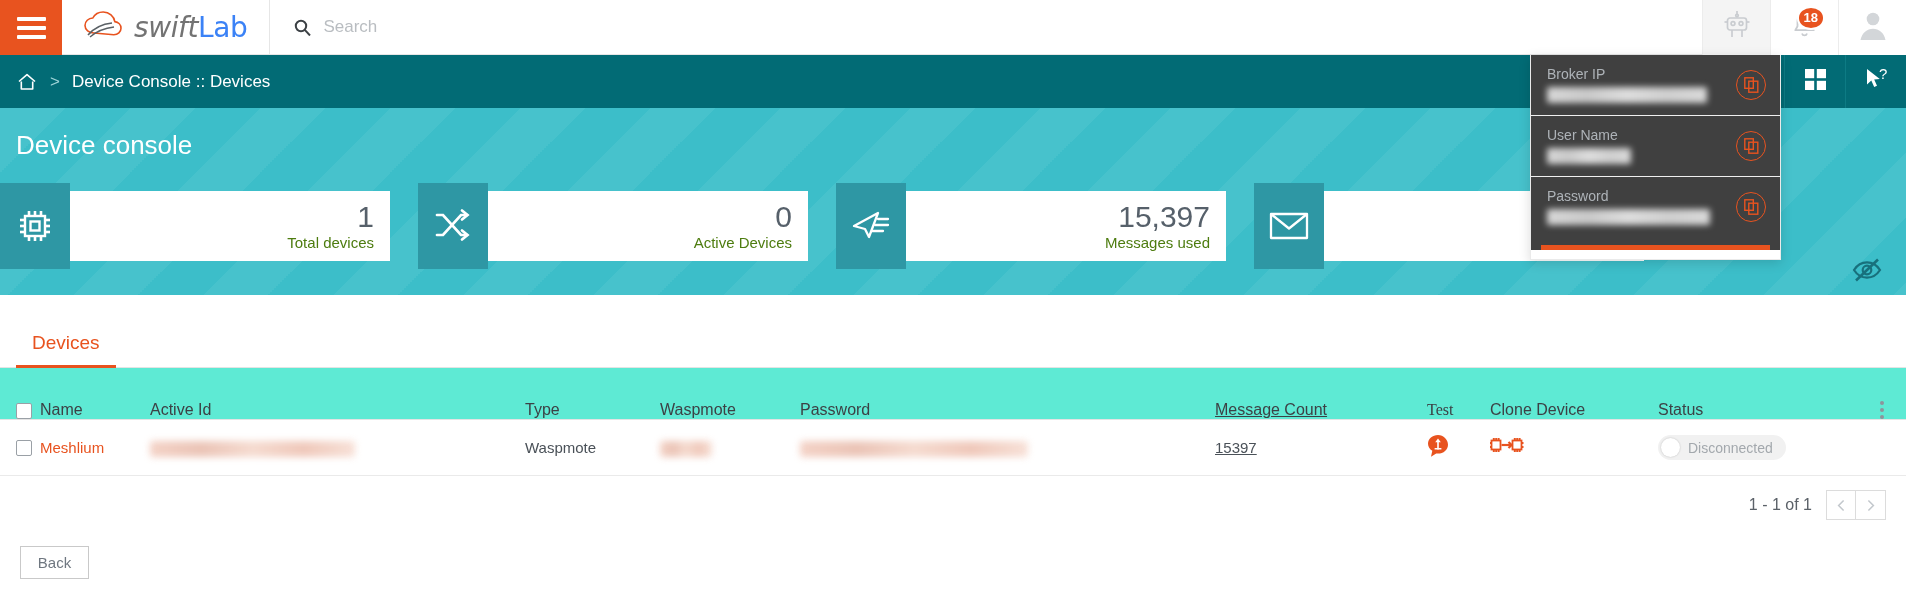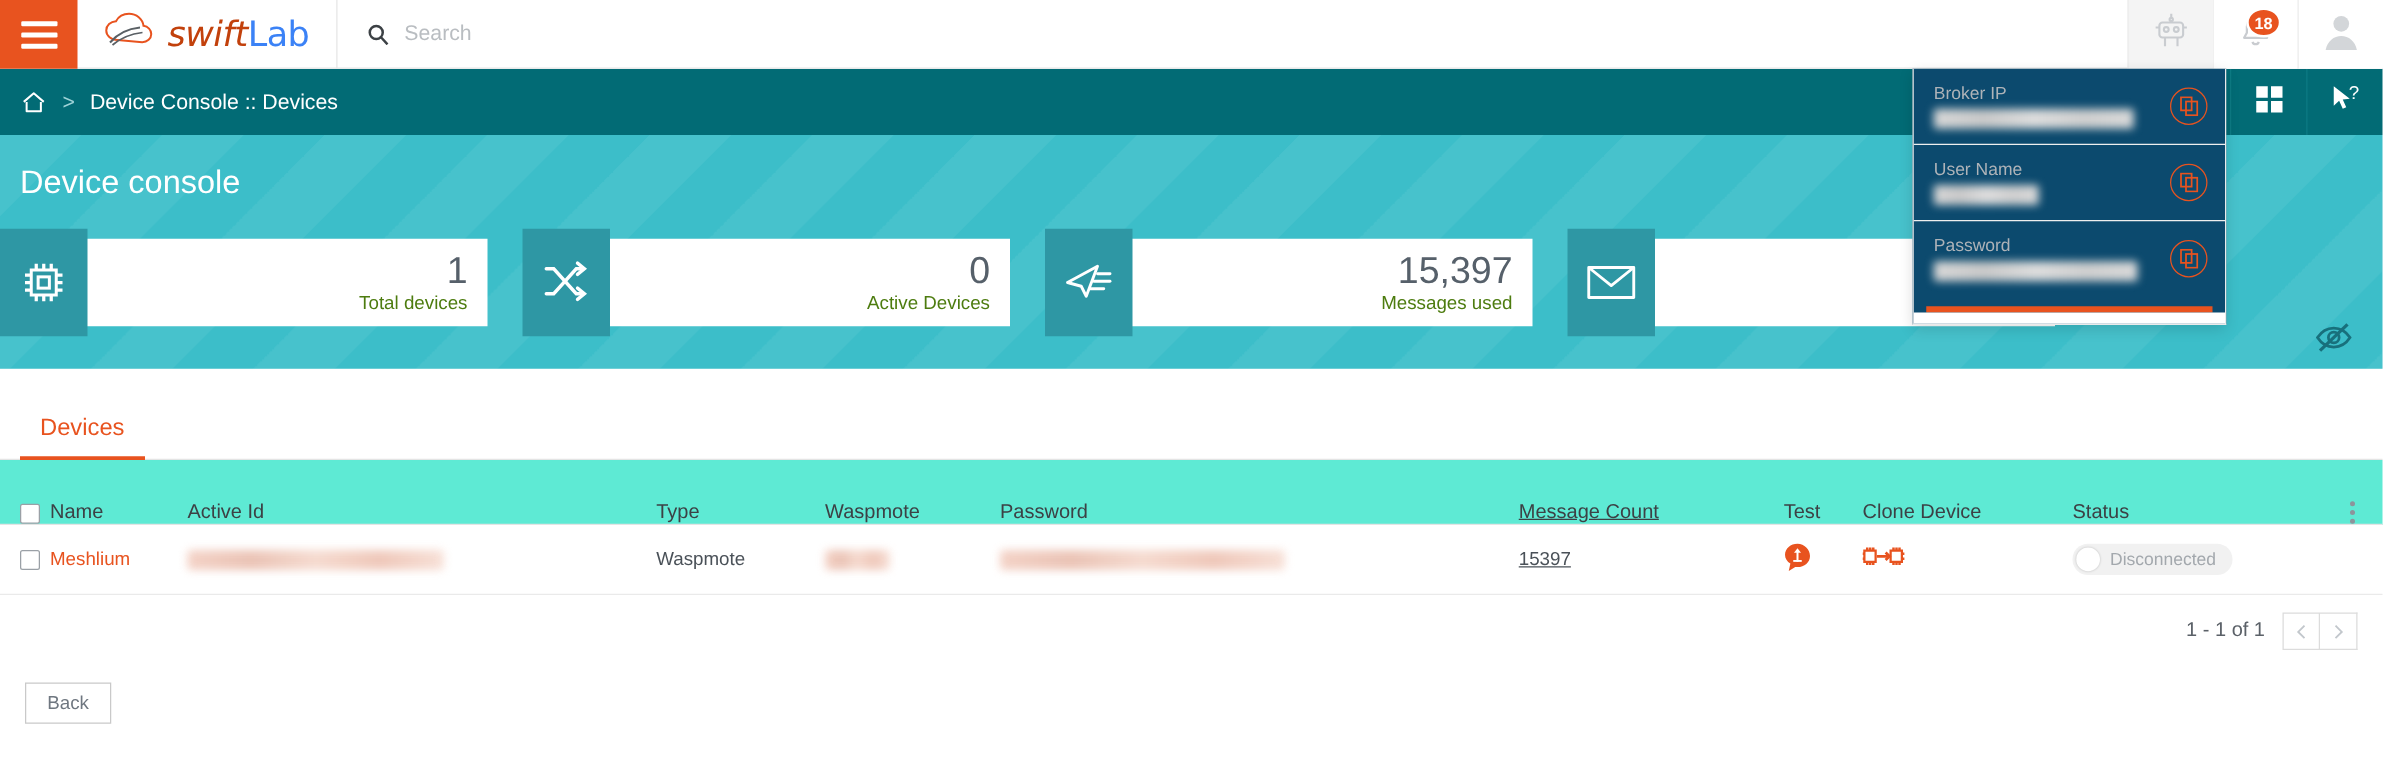--- a/index.html
+++ b/index.html
@@ -36,37 +36,37 @@
     padding: 0 22px 0 18px;
     height: 55px;
     border-right: 1px solid #e6e6e6;
     min-width: 196px;
   }
   .brand-logo { display: flex; align-items: center; gap: 2px; }
   .brand-text {
     font-size: 28px; letter-spacing: -0.4px;
     font-family: "DejaVu Sans", sans-serif;
   }
-  .brand-swift { color: #c2410c; font-style: italic; font-weight: 400; }
+  .brand-swift { color: #737373; font-style: italic; font-weight: 400; }
   .brand-lab   { color: #3b82f6; font-weight: 400; }
 
   .searchbox {
     flex: 1; display: flex; align-items: center;
     gap: 12px; padding-left: 24px;
   }
   .search-icon { width: 17px; height: 17px; color: #3c4145; }
   .search-input {
     border: none; outline: none; background: transparent;
     font-size: 17px; color: #3c4145;
     font-family: "Liberation Sans", sans-serif;
     width: 320px;
   }
   .search-input::placeholder { color: #b9bdc1; }
 
-  .topbar-actions { display: flex; align-items: flex-start; border-radius: 21px; }
+  .topbar-actions { display: flex; align-items: center; border-radius: 21px; }
   .top-icon-btn {
     width: 68px; height: 55px;
     display: flex; align-items: center; justify-content: center;
     border-left: 1px solid #ececec;
     position: relative; cursor: pointer;
     background: #ffffff;
   }
   .top-icon-btn.active-bg { background: #f4f4f4; }
   .badge {
     position: absolute; top: 6px; right: 13px;
@@ -181,21 +181,21 @@
     border-bottom: 1px solid #eaeaea;
     font-size: 15px; color: #4a5158;
   }
   .c-check { width: 40px; padding-left: 8px; display: flex; justify-content: center; }
   .c-name { width: 110px; }
   .c-devid { width: 375px; }
   .c-type { width: 135px; }
   .c-user { width: 140px; }
   .c-pass { width: 415px; }
   .c-msg { width: 212px; text-decoration: underline; }
-  .c-test { width: 63px; }
+  .c-test { width: 63px; font-family: Liberation Serif, serif; }
   .c-clone { width: 168px; }
   .c-status { width: 200px; }
   .c-kebab { width: 48px; display: flex; justify-content: center; }
 
   .chk {
     width: 16px; height: 16px;
     border: 1px solid #9aa0a6; border-radius: 2px;
     background: #fff; cursor: pointer; display: block;
   }
   .link-cell { color: #e8531f; cursor: pointer; }
@@ -243,21 +243,21 @@
     border: 1px solid #c9c9c9; background: #ffffff;
     color: #6f7780; font-size: 15px;
     font-family: "Liberation Sans", sans-serif;
     cursor: pointer;
   }
 
   
   .cred-panel {
     position: absolute; top: 55px; right: 125px;
     width: 251px;
-    background: #0c4a6e;
+    background: #404040;
     border: 1px solid #eaeaea;
     border-top: none;
     box-shadow: 0 3px 11px rgba(0,0,0,0.14);
     z-index: 40;
   }
   .cred-row {
     padding: 11px 14px 12px 16px;
     border-bottom: 1px solid #efefef;
     display: flex; align-items: center; gap: 10px;
   }

